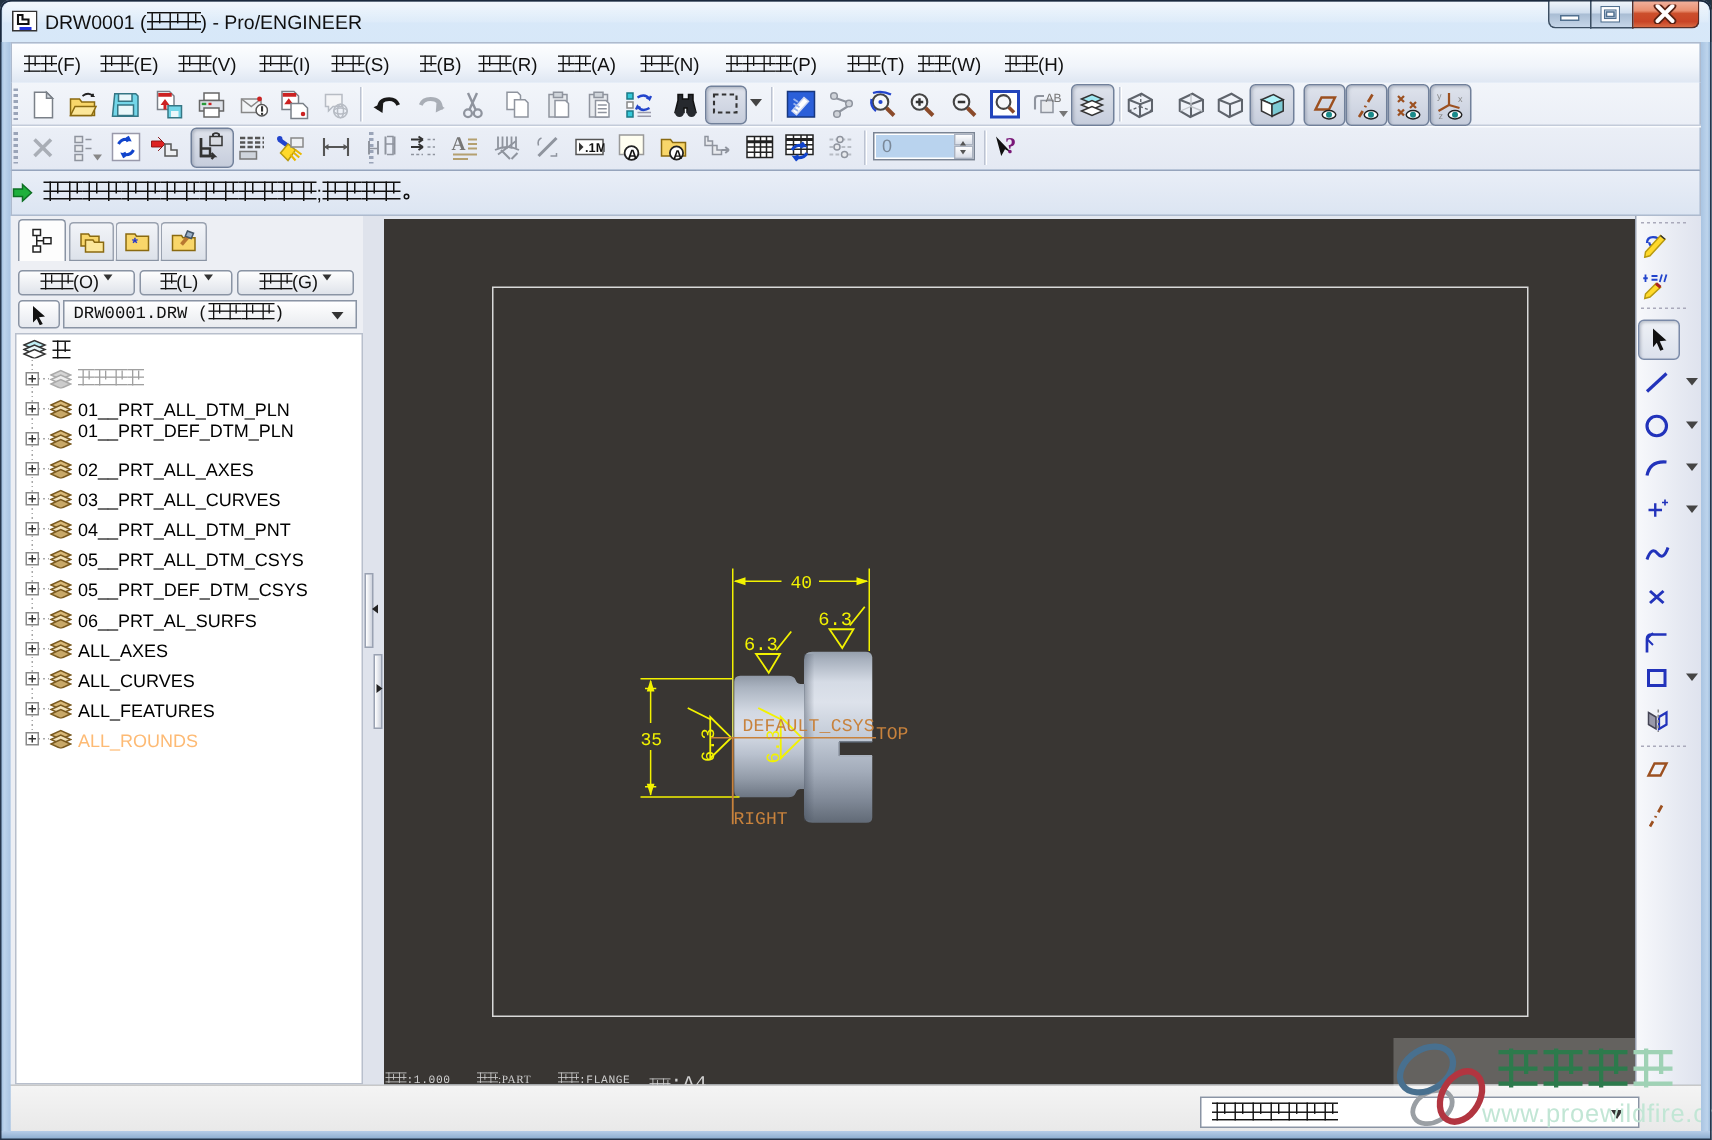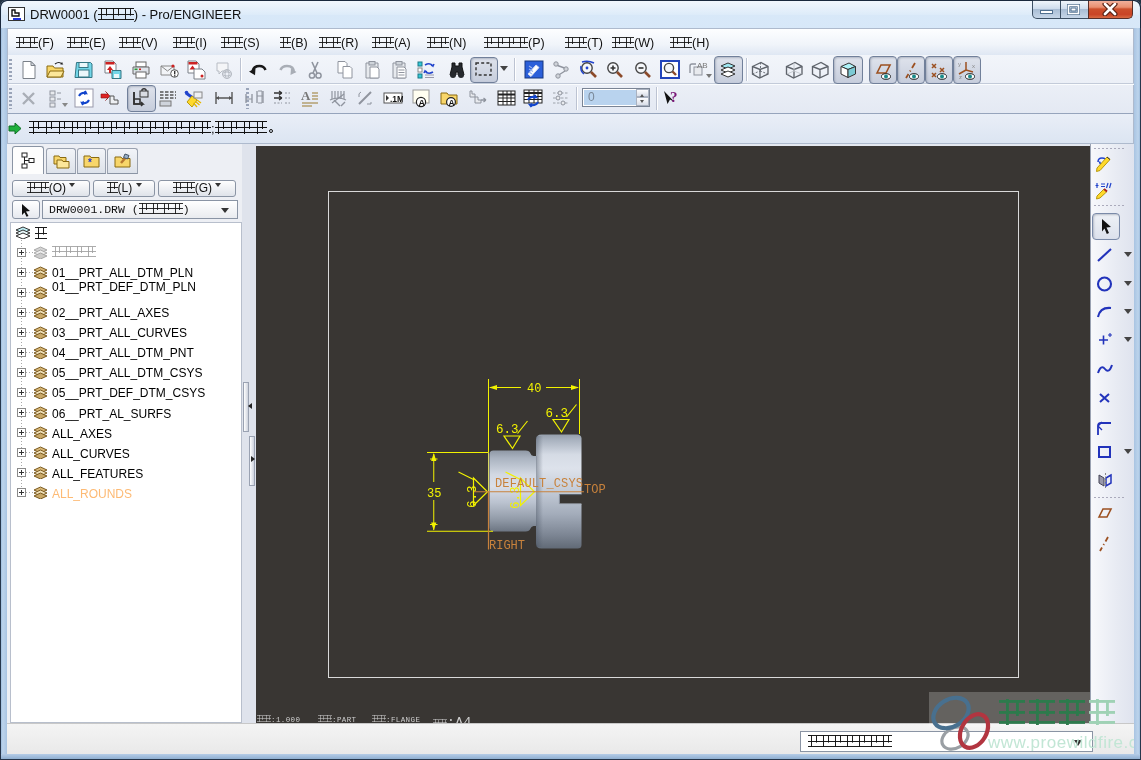--- a/index.html
+++ b/index.html
@@ -602,21 +602,21 @@
     <path d="M520.5 479.5 L505.5 472" stroke="#f2f200" stroke-width="1.2"></path>
     <text x="519" y="509" font-size="12.5" fill="#f2f200" font-family="Liberation Mono,monospace" transform="rotate(-90 519 509)">6.3</text>
     <path d="M488.5 452.5 V491.75" stroke="#d8d860" stroke-width="1"></path>
     <path d="M488.5 491.75 V549.5" stroke="#c8823c" stroke-width="1.2"></path>
     <path d="M474 491.75 H584" stroke="#c8823c" stroke-width="1"></path>
     <text x="495" y="487" font-size="12" fill="#c8823c" font-family="Liberation Mono,monospace" textLength="88">DEFAULT_CSYS</text>
     <text x="584" y="492.5" font-size="12" fill="#c8823c" font-family="Liberation Mono,monospace">TOP</text>
     <text x="489" y="549" font-size="12" fill="#c8823c" font-family="Liberation Mono,monospace">RIGHT</text>
   </svg>
 <div class="abs" style="left:257px;top:715px;font-size:7.5px;color:#cfcfcf;font-family:'Liberation Mono',monospace;letter-spacing:0.4px"><i class="cj" style="width:7px;height:7px;color:#cfcfcf;vertical-align:0px;"></i><i class="cj" style="width:7px;height:7px;color:#cfcfcf;vertical-align:0px;"></i>:1.000</div>
-<div class="abs" style="left:318px;top:715px;font-size:7.5px;color:#cfcfcf;font-family:Liberation Mono, monospace;letter-spacing:0.4px"><i class="cj" style="width:7px;height:7px;color:#cfcfcf;vertical-align:0px;"></i><i class="cj" style="width:7px;height:7px;color:#cfcfcf;vertical-align:0px;"></i>:PART</div>
+<div class="abs" style="left:318px;top:715px;font-size:7.5px;color:#cfcfcf;font-family:Liberation Serif, serif;letter-spacing:0.4px"><i class="cj" style="width:7px;height:7px;color:#cfcfcf;vertical-align:0px;"></i><i class="cj" style="width:7px;height:7px;color:#cfcfcf;vertical-align:0px;"></i>:PART</div>
 <div class="abs" style="left:372px;top:715px;font-size:7.5px;color:#cfcfcf;font-family:'Liberation Mono',monospace;letter-spacing:0.4px"><i class="cj" style="width:7px;height:7px;color:#cfcfcf;vertical-align:0px;"></i><i class="cj" style="width:7px;height:7px;color:#cfcfcf;vertical-align:0px;"></i>:FLANGE</div>
 <div class="abs" style="left:433px;top:715px;font-size:13px;color:#cfcfcf;font-family:'Liberation Mono',monospace;letter-spacing:0.4px"><i class="cj" style="width:7px;height:7px;color:#cfcfcf;vertical-align:0px;"></i><i class="cj" style="width:7px;height:7px;color:#cfcfcf;vertical-align:0px;"></i>:A4</div>
 <div class="abs" style="left:1090px;top:144px;width:44px;height:579px;background:linear-gradient(90deg,#f8f9fc,#e8ebf3 60%,#dfe3ee)"></div>
 <div class="abs" style="left:1090px;top:144px;width:1px;height:579px;background:#9aa2b2"></div>
 <div class="pbtn" style="left:1092px;top:213px;width:28px;height:27px;background:linear-gradient(#eef1f6,#dce1ec);border-color:#7a8aa8"></div>
 <svg style="position:absolute;left:1100px;top:218px" width="13" height="16" viewBox="0 0 13 16">
     <path d="M2 1 L11 9 L6.5 9.5 L9 15 L6.8 15.9 L4.5 10.5 L2 13.5 z" fill="#111"></path>
   </svg>
 <svg style="position:absolute;left:1095px;top:152px" width="20" height="20" viewBox="0 0 20 20">
     <path d="M3 10 q0 -4 4 -4 q4 0 4 3 q0 3 -3.5 3 q-3 0 -3 -2.5" fill="none" stroke="#2244cc" stroke-width="1.5"></path>

